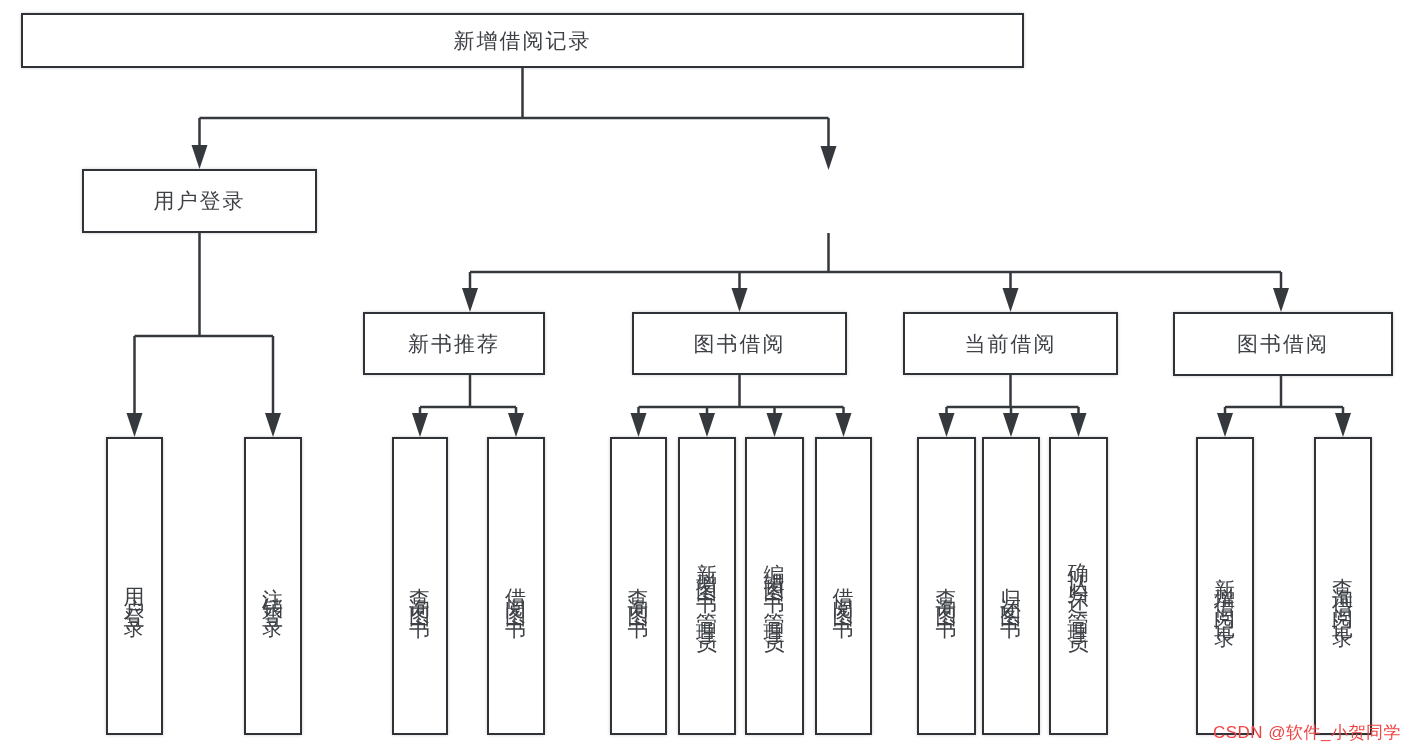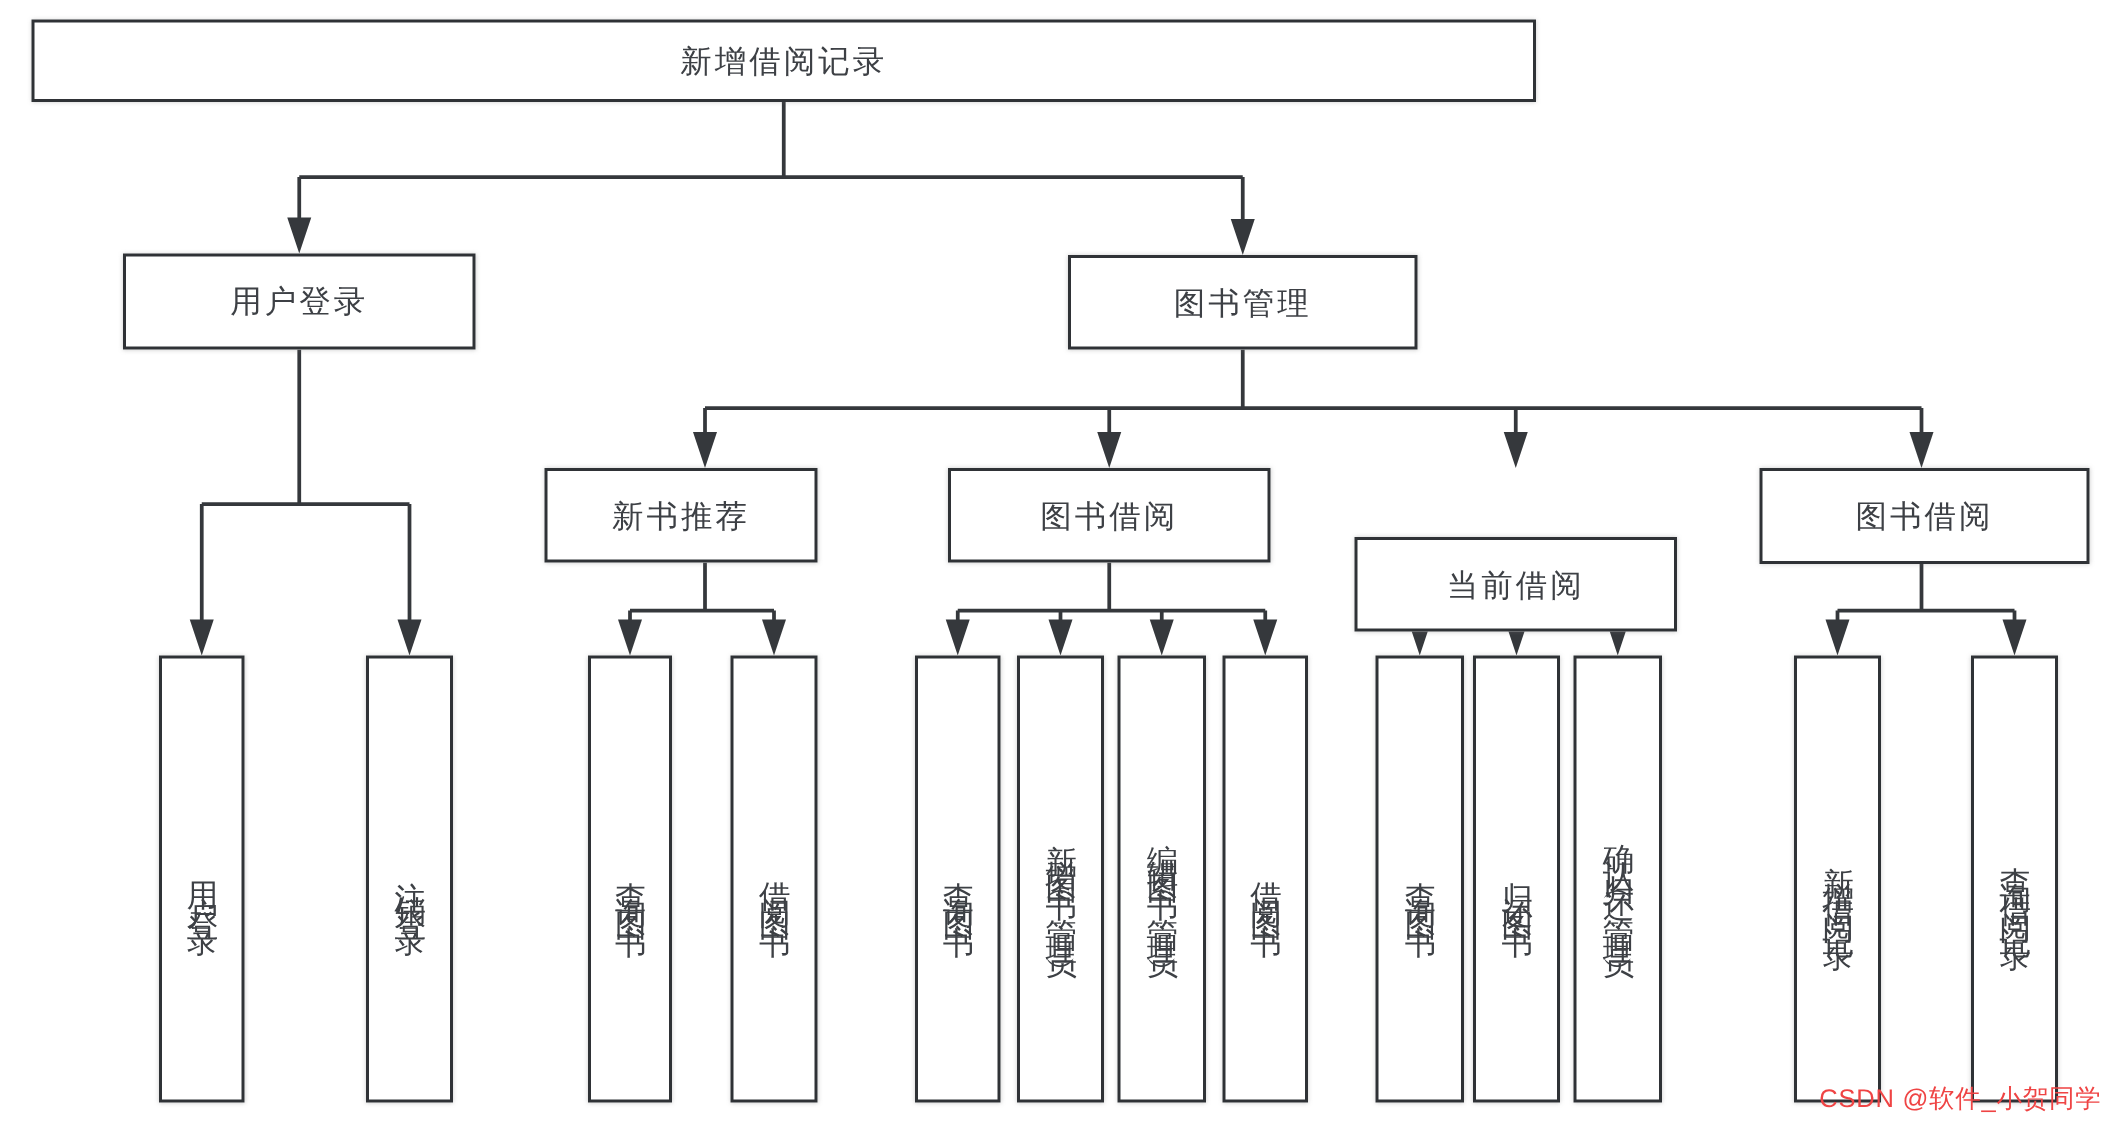--- a/index.html
+++ b/index.html
@@ -80,31 +80,28 @@
     </g>
   </svg>
 
   <div class="node hnode" style="left:21px;top:13px;width:1003px;height:55px;">
     <span>新增借阅记录</span>
   </div>
 
   <div class="node hnode" style="left:82px;top:169px;width:235px;height:64px;">
     <span>用户登录</span>
   </div>
-  <div class="node hnode" style="left:712px;top:170px;width:233px;height:63px;">
-    <span>图书管理</span>
-  </div>
 
   <div class="node hnode" style="left:363px;top:312px;width:182px;height:63px;">
     <span>新书推荐</span>
   </div>
   <div class="node hnode" style="left:632px;top:312px;width:215px;height:63px;">
     <span>图书借阅</span>
   </div>
-  <div class="node hnode" style="left:903px;top:312px;width:215px;height:63px;margin-top:46px;">
+  <div class="node hnode" style="left:903px;top:312px;width:215px;height:63px;">
     <span>当前借阅</span>
   </div>
   <div class="node hnode" style="left:1173px;top:312px;width:220px;height:64px;">
     <span>图书借阅</span>
   </div>
 
   <div class="node vnode" style="left:106px;top:437px;width:57px;height:298px;">
     <span>用户登录</span>
   </div>
   <div class="node vnode" style="left:244px;top:437px;width:58px;height:298px;">

